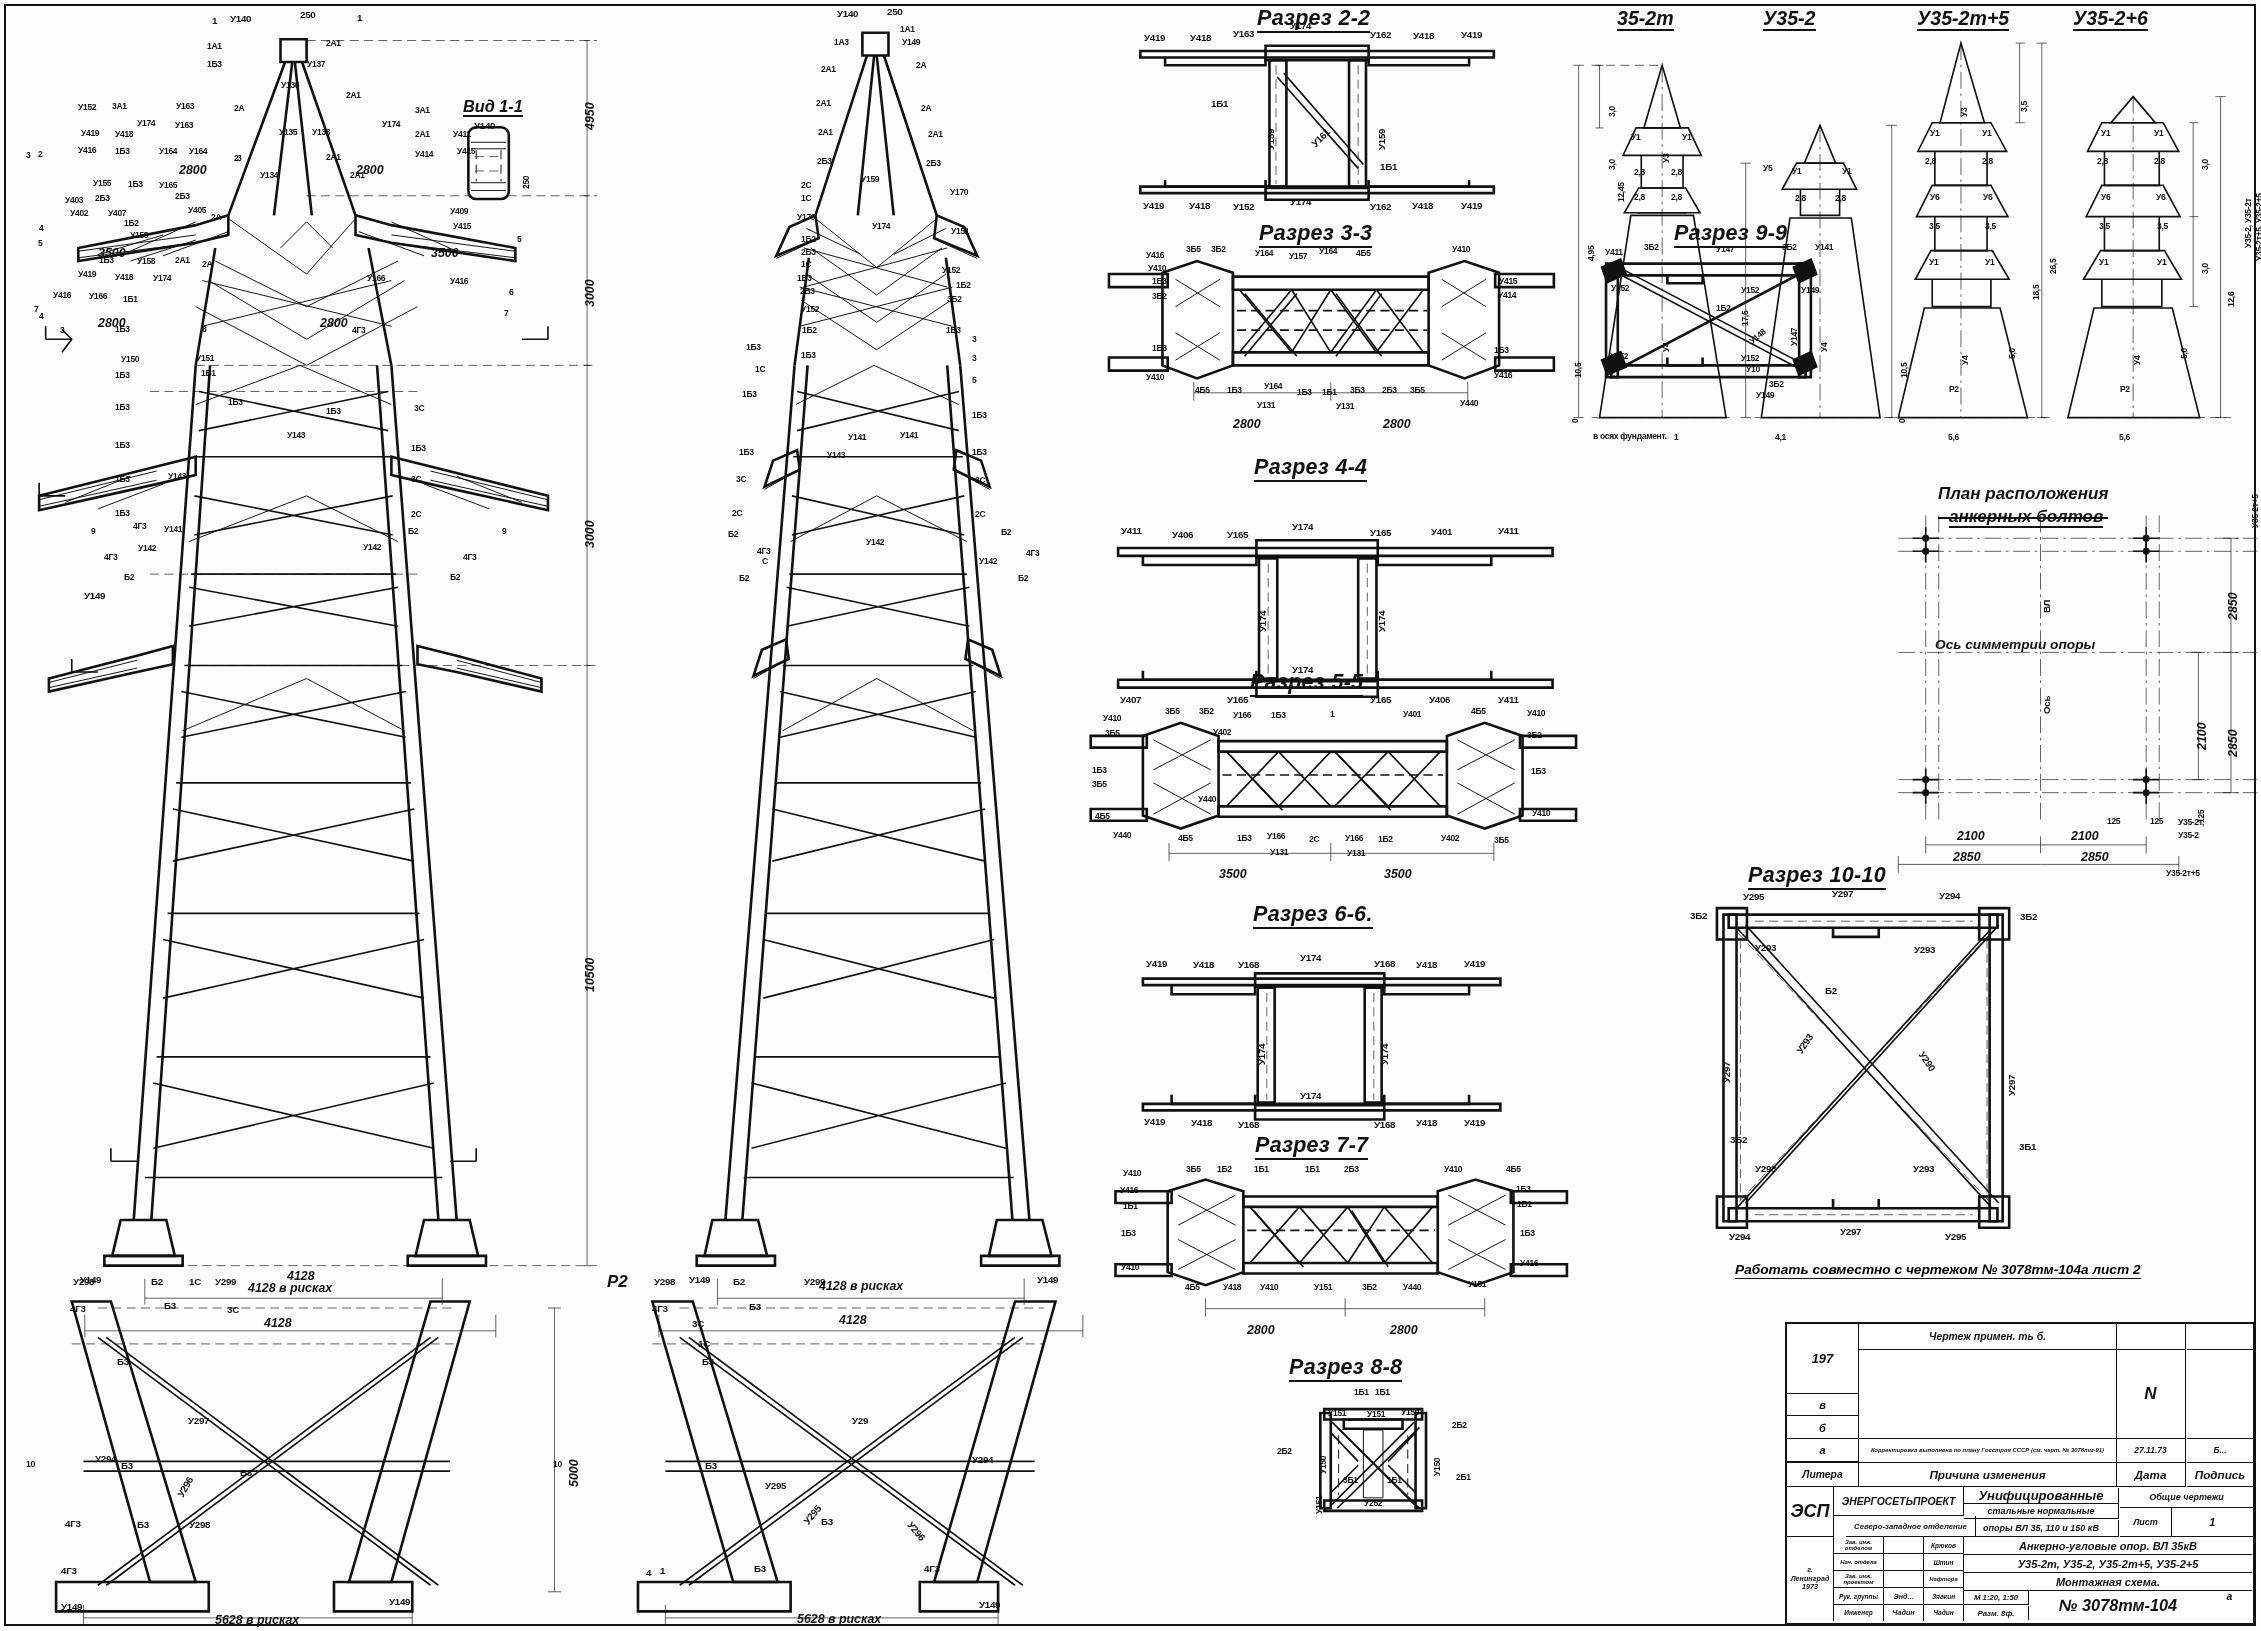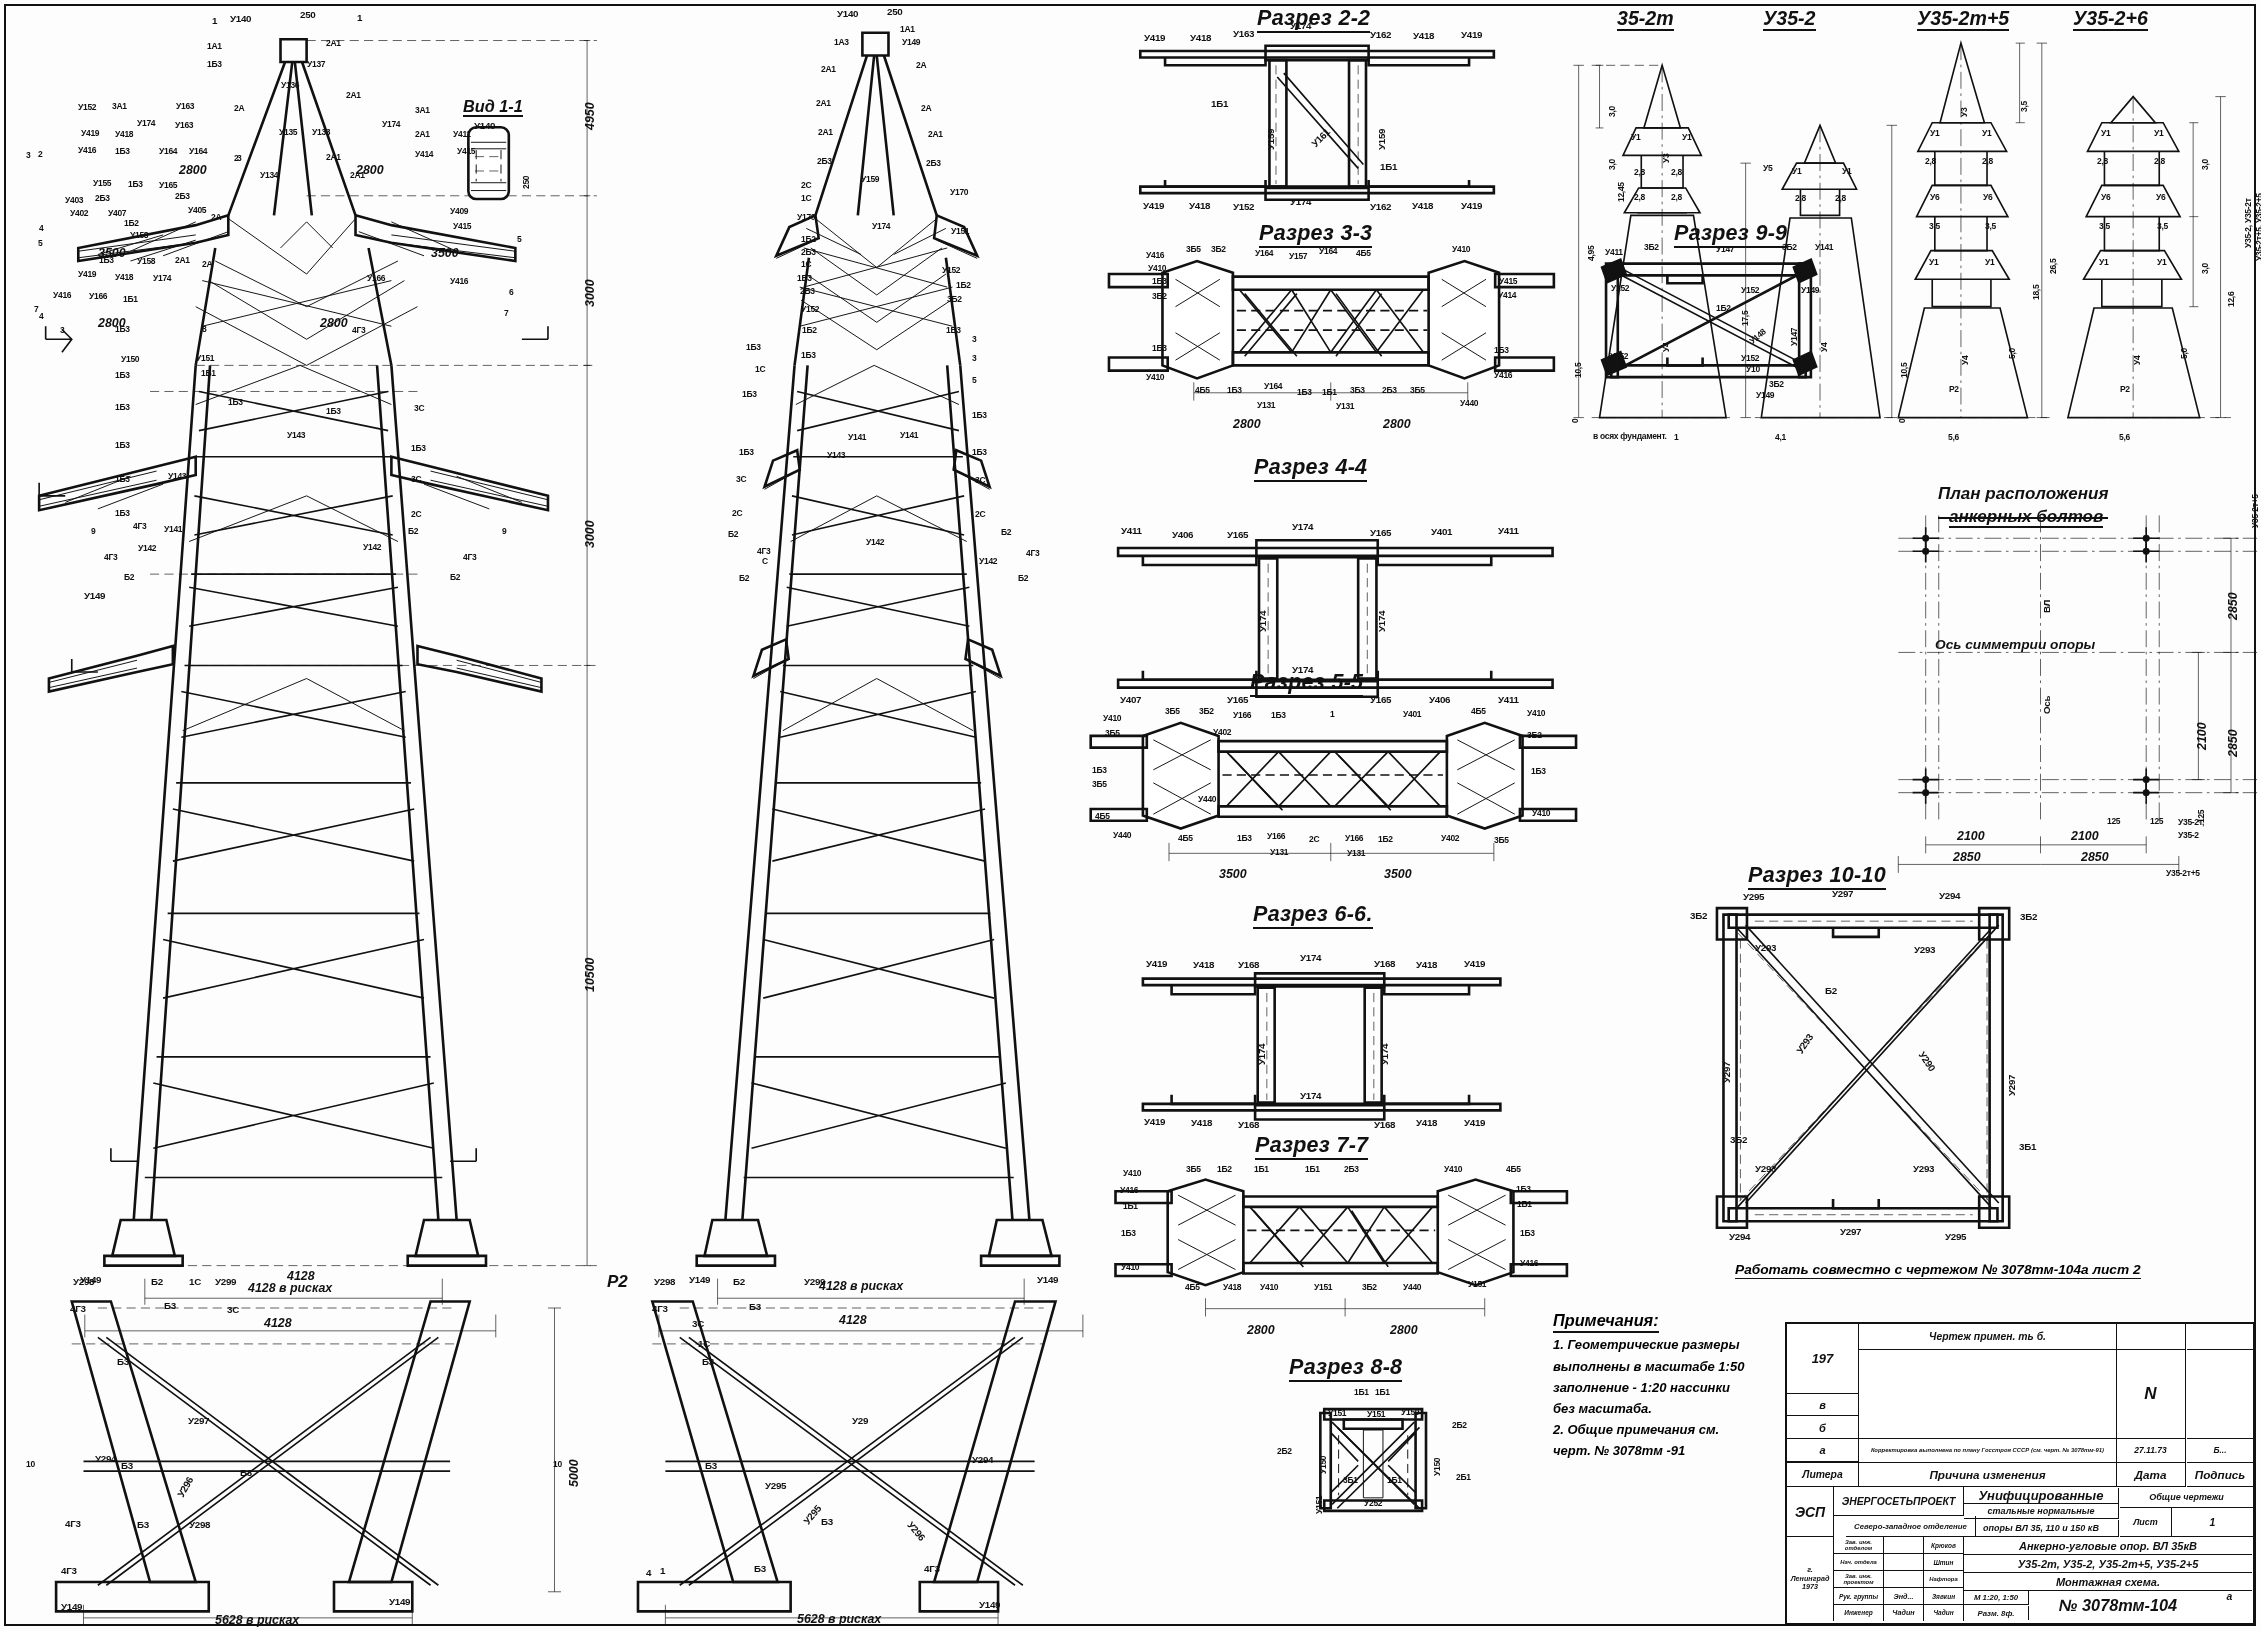--- a/index.html
+++ b/index.html
@@ -1108,29 +1108,20 @@
   <div class="lbl tiny" style="left:1730px;top:1135px;">3Б2</div>
   <div class="lbl tiny" style="left:2019px;top:1142px;">3Б1</div>
   <div class="lbl tiny" style="left:1755px;top:1164px;">У293</div>
   <div class="lbl tiny" style="left:1913px;top:1164px;">У293</div>
   <div class="lbl tiny" style="left:1729px;top:1232px;">У294</div>
   <div class="lbl tiny" style="left:1840px;top:1227px;">У297</div>
   <div class="lbl tiny" style="left:1945px;top:1232px;">У295</div>
 
   <div class="coop-note" style="left:1735px;top:1262px;">Работать совместно с чертежом  № 3078тм-104а лист 2</div>
 
-  <div id="notes">
-    <div class="nt-title">Примечания:</div>
-    <div class="nt">1. Геометрические размеры</div>
-    <div class="nt">выполнены в масштабе 1:50</div>
-    <div class="nt">заполнение - 1:20 нассинки</div>
-    <div class="nt">без масштаба.</div>
-    <div class="nt">2. Общие примечания см.</div>
-    <div class="nt">черт. № 3078тм -91</div>
-  </div>
 
   <div id="tblock">
 
     <div class="cell" style="left:0;top:0;width:72px;height:138px;border-left:none;"></div>
     <div class="cell" style="left:0;top:0;width:72px;height:70px;font-size:13px;">197</div>
     <div class="cell" style="left:0;top:70px;width:72px;height:22px;font-size:11px;">в</div>
     <div class="cell" style="left:0;top:93px;width:72px;height:22px;font-size:11px;">б</div>
     <div class="cell" style="left:0;top:115px;width:72px;height:23.5px;font-size:11px;">а</div>
     <div class="cell" style="left:72px;top:0;width:258px;height:26px;font-size:10.4px;">Чертеж примен. ть б.</div>
     <div class="cell" style="left:72px;top:26px;width:258px;height:89px;"></div>
@@ -1140,21 +1131,21 @@
     <div class="cell" style="left:329px;top:26px;width:70px;height:89px;font-size:17px;">N</div>
     <div class="cell" style="left:400px;top:26px;width:66px;height:89px;border-right:none;"></div>
     <div class="cell" style="left:329px;top:115px;width:70px;height:23.5px;font-size:8.5px;">27.11.73</div>
     <div class="cell" style="left:400px;top:115px;width:66px;height:23.5px;border-right:none;font-size:8.5px;">Б...</div>
 
     <div class="cell" style="left:0;top:138px;width:72px;height:25px;font-size:10.4px;">Литера</div>
     <div class="cell" style="left:72px;top:138px;width:258px;height:25px;font-size:11.7px;">Причина   изменения</div>
     <div class="cell" style="left:329px;top:138px;width:70px;height:25px;font-size:11.7px;">Дата</div>
     <div class="cell" style="left:400px;top:138px;width:66px;height:25px;border-right:none;font-size:11.7px;">Подпись</div>
 
-    <div class="cell" style="left:0;top:163px;width:47px;height:50px;font-size:14px;">ЭСП</div>
+    <div class="cell" style="left:0;top:163px;width:47px;height:50px;font-size:18px;">ЭСП</div>
     <div class="cell" style="left:47px;top:163px;width:130px;height:29px;font-size:10.4px;">ЭНЕРГОСЕТЬПРОЕКТ</div>
     <div class="cell" style="left:47px;top:192px;width:130px;height:21px;font-size:7.8px;margin-left:12px;">Северо-западное отделение</div>
     <div class="cell" style="left:177px;top:164px;width:155px;height:16.3px;font-size:13px;">Унифицированные</div>
     <div class="cell" style="left:177px;top:179px;width:155px;height:16.3px;font-size:9px;">стальные нормальные</div>
     <div class="cell" style="left:177px;top:196px;width:155px;height:17px;font-size:9px;">опоры ВЛ 35, 110 и 150 кВ</div>
     <div class="cell" style="left:333px;top:163px;width:133px;height:21px;border-right:none;font-size:9px;">Общие чертежи</div>
     <div class="cell" style="left:333px;top:184px;width:52px;height:29px;font-size:9px;">Лист</div>
     <div class="cell" style="left:385px;top:184px;width:81px;height:29px;border-right:none;font-size:10.4px;">1</div>
 
     <div class="cell" style="left:0;top:213px;width:47px;height:84px;border-bottom:none;font-size:7.2px;line-height:1.2;flex-direction:column;">

